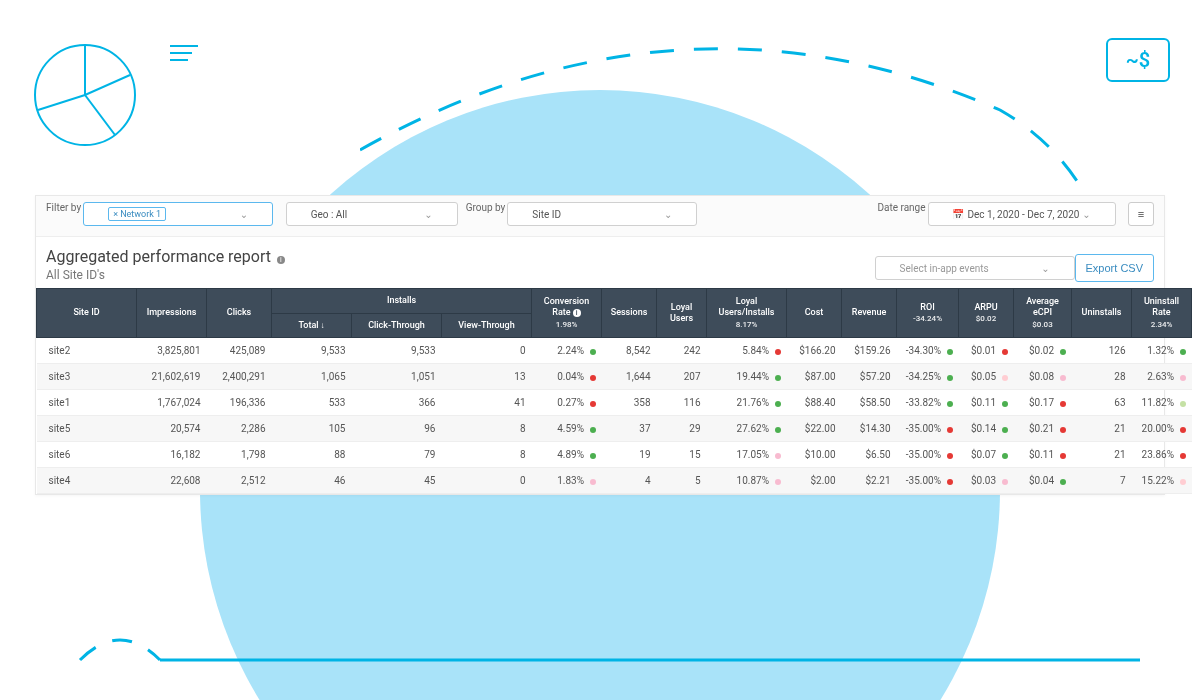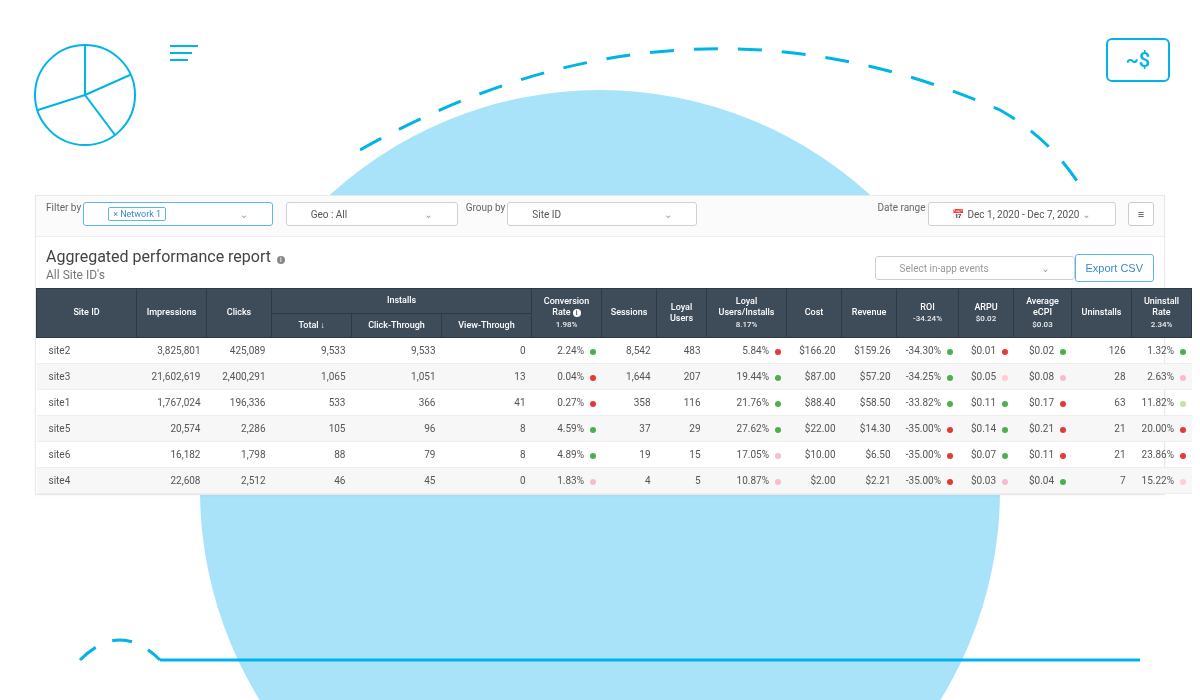--- a/index.html
+++ b/index.html
@@ -247,21 +247,21 @@
     <tbody id="tbody">
         <tr>
           <td>site2</td>
           <td>3,825,801</td>
           <td>425,089</td>
           <td>9,533</td>
           <td>9,533</td>
           <td>0</td>
           <td>2.24% <span class="dot green"></span></td>
           <td>8,542</td>
-          <td>483</td>
+          <td>242</td>
           <td>5.84% <span class="dot red"></span></td>
           <td>$166.20</td>
           <td>$159.26</td>
           <td>-34.30% <span class="dot green"></span></td>
           <td>$0.01 <span class="dot red"></span></td>
           <td>$0.02 <span class="dot green"></span></td>
           <td>126</td>
           <td>1.32% <span class="dot green"></span></td>
         </tr>
         <tr>

